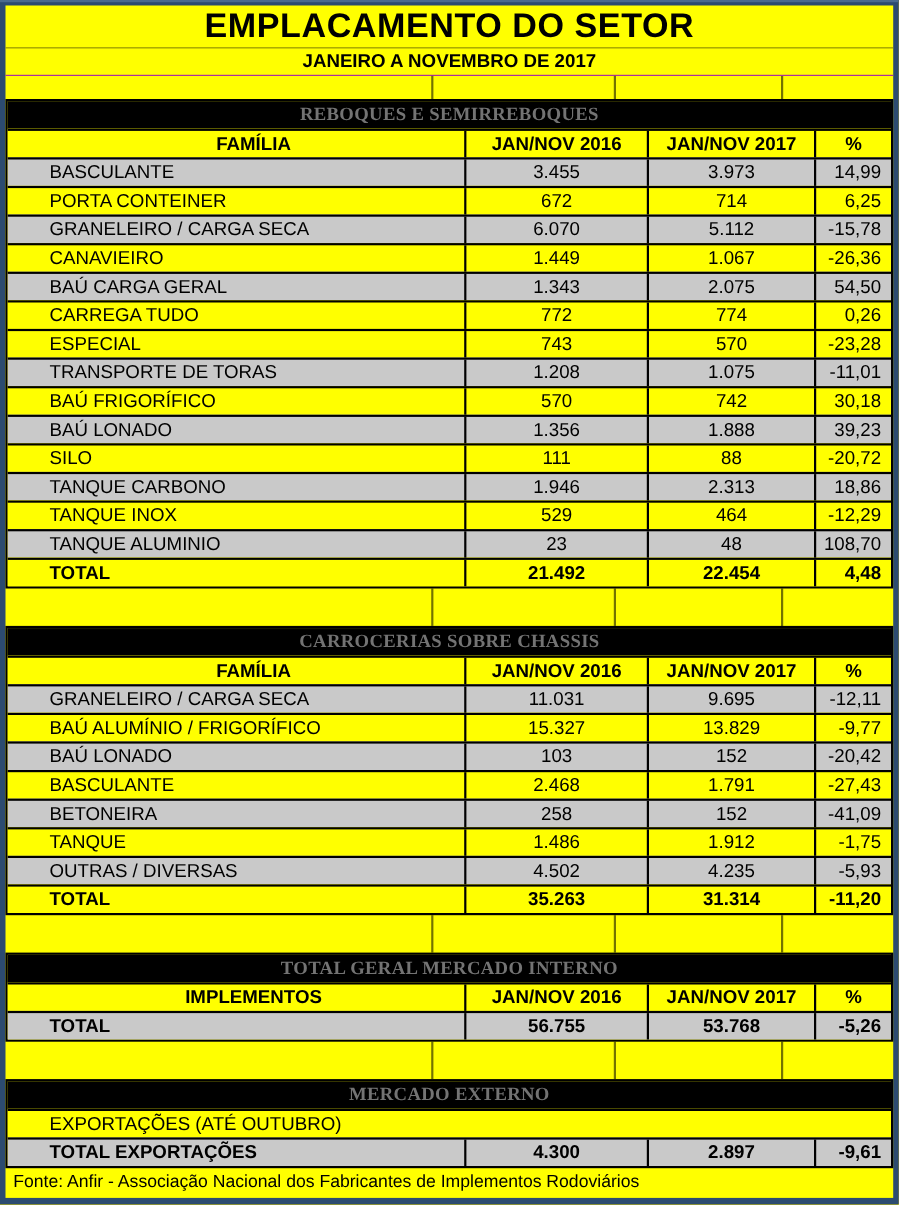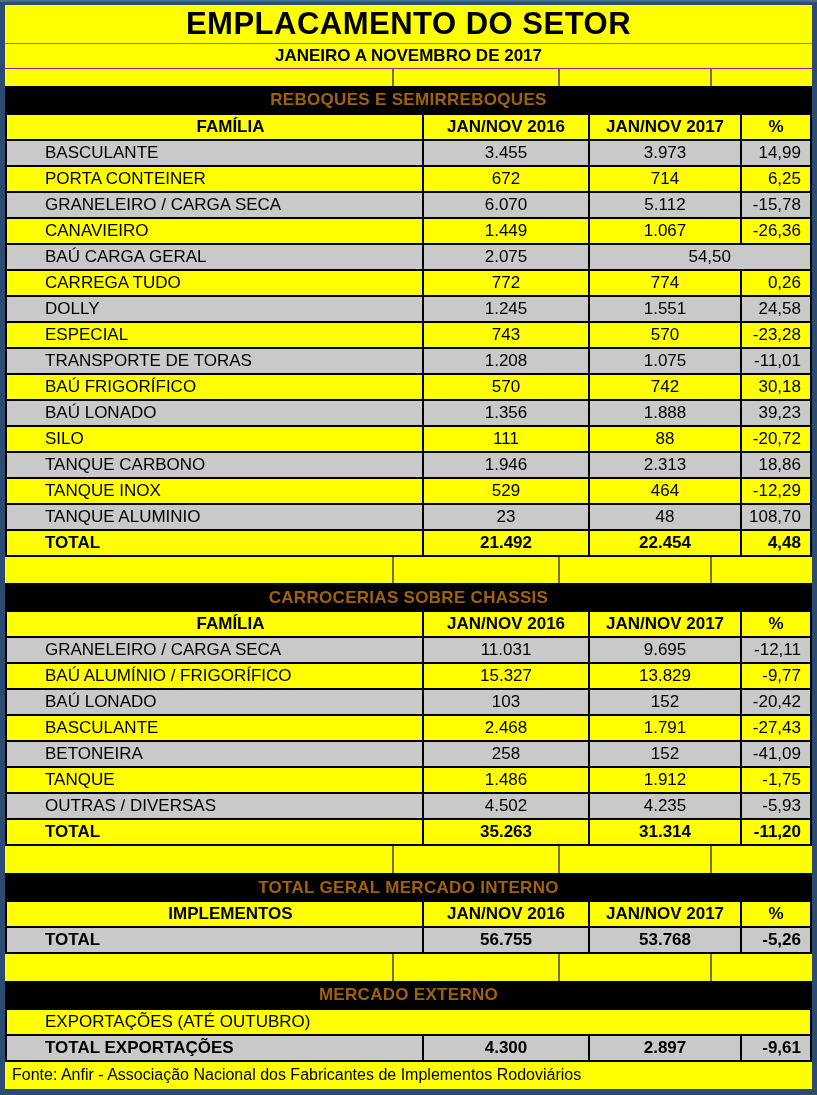--- a/index.html
+++ b/index.html
@@ -31,24 +31,25 @@
   }
   .gap {
     flex: 1 1 22px; min-height: 13px;
     display: grid; grid-template-columns: 387px 166px 152px 1fr;
   }
   .gap.small { flex: 0.55 1 14px; }
   .gap > div + div { border-left: 2px solid rgba(0,0,0,0.55); }
   #sections { display: contents; }
   .tbl { flex: 0 0 auto; border: 2px solid #000; }
   .sec-hdr {
-    height: 25px; background: #000; color: #a16207;
+    height: 25px; background: #000; color: #737373;
     font-weight: bold; font-size: 17px;
     display: flex; align-items: center; justify-content: center;
     letter-spacing: .3px;
+    font-family: Liberation Serif, serif;
   }
   .row {
     display: grid; grid-template-columns: 383px 166px 152px 1fr;
     height: 26px;
     padding-left: 32px;
   }
   .row.span1 { grid-template-columns: 1fr; }
   .row + .row, .sec-hdr + .row { border-top: 2px solid #000; }
   .row > div {
     display: flex; align-items: center;
@@ -108,34 +109,29 @@
             <div class="c-pct">-15,78</div>
           </div>
           <div class="row bg-yellow">
             <div class="c-label">CANAVIEIRO</div>
             <div class="c-num">1.449</div>
             <div class="c-num">1.067</div>
             <div class="c-pct">-26,36</div>
           </div>
           <div class="row bg-gray">
             <div class="c-label">BAÚ CARGA GERAL</div>
+            <div class="c-num">1.343</div>
             <div class="c-num">2.075</div>
             <div class="c-pct">54,50</div>
           </div>
           <div class="row bg-yellow">
             <div class="c-label">CARREGA TUDO</div>
             <div class="c-num">772</div>
             <div class="c-num">774</div>
             <div class="c-pct">0,26</div>
-          </div>
-          <div class="row bg-gray">
-            <div class="c-label">DOLLY</div>
-            <div class="c-num">1.245</div>
-            <div class="c-num">1.551</div>
-            <div class="c-pct">24,58</div>
           </div>
           <div class="row bg-yellow">
             <div class="c-label">ESPECIAL</div>
             <div class="c-num">743</div>
             <div class="c-num">570</div>
             <div class="c-pct">-23,28</div>
           </div>
           <div class="row bg-gray">
             <div class="c-label">TRANSPORTE DE TORAS</div>
             <div class="c-num">1.208</div>

